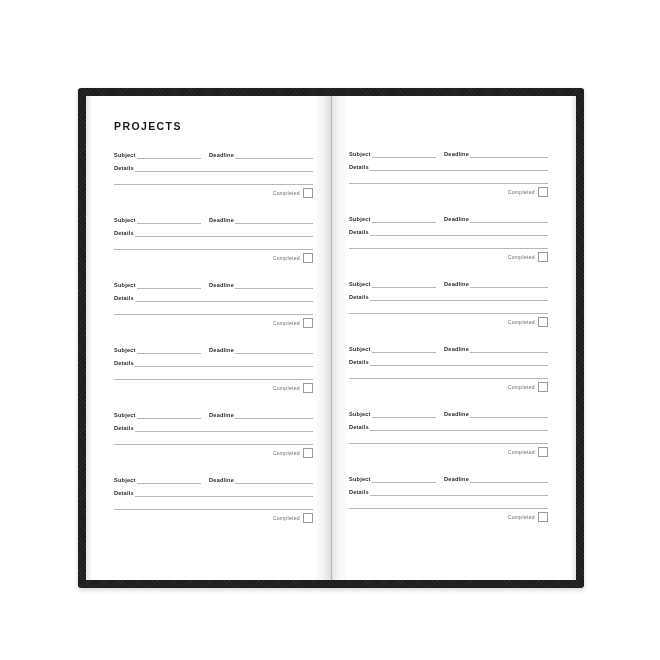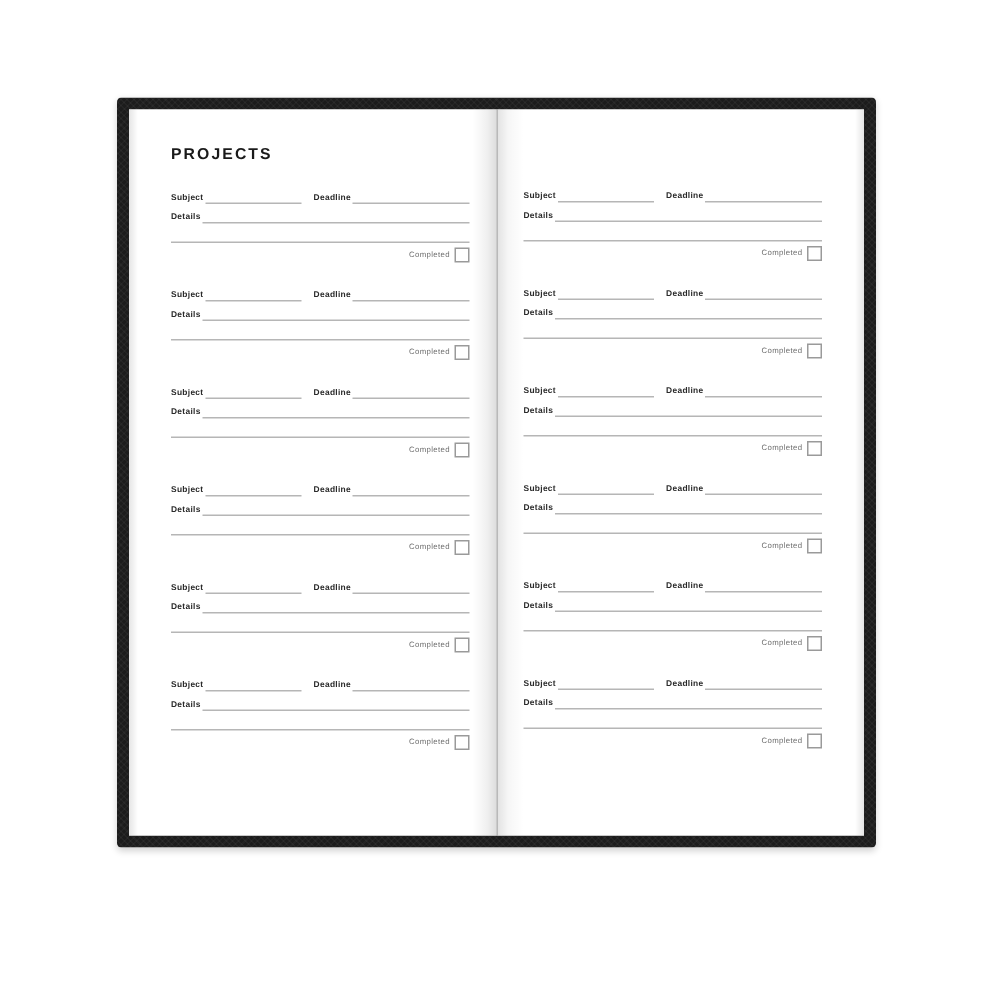--- a/index.html
+++ b/index.html
@@ -18,21 +18,21 @@
     position: relative;
     width: 660px;
     height: 660px;
     background: #ffffff;
   }
 
   
   .notebook {
     position: absolute;
     left: 78px;
-    top: 65px;
+    top: 88px;
     width: 506px;
     height: 500px;
     background: #1c1c1c;
     border-radius: 3px;
     box-shadow: 0 2px 5px rgba(0,0,0,0.18);
     background-image:
       repeating-linear-gradient(45deg, rgba(255,255,255,0.035) 0 1px, rgba(0,0,0,0) 1px 3px),
       repeating-linear-gradient(-45deg, rgba(255,255,255,0.03) 0 1px, rgba(0,0,0,0) 1px 3px);
   }
 

